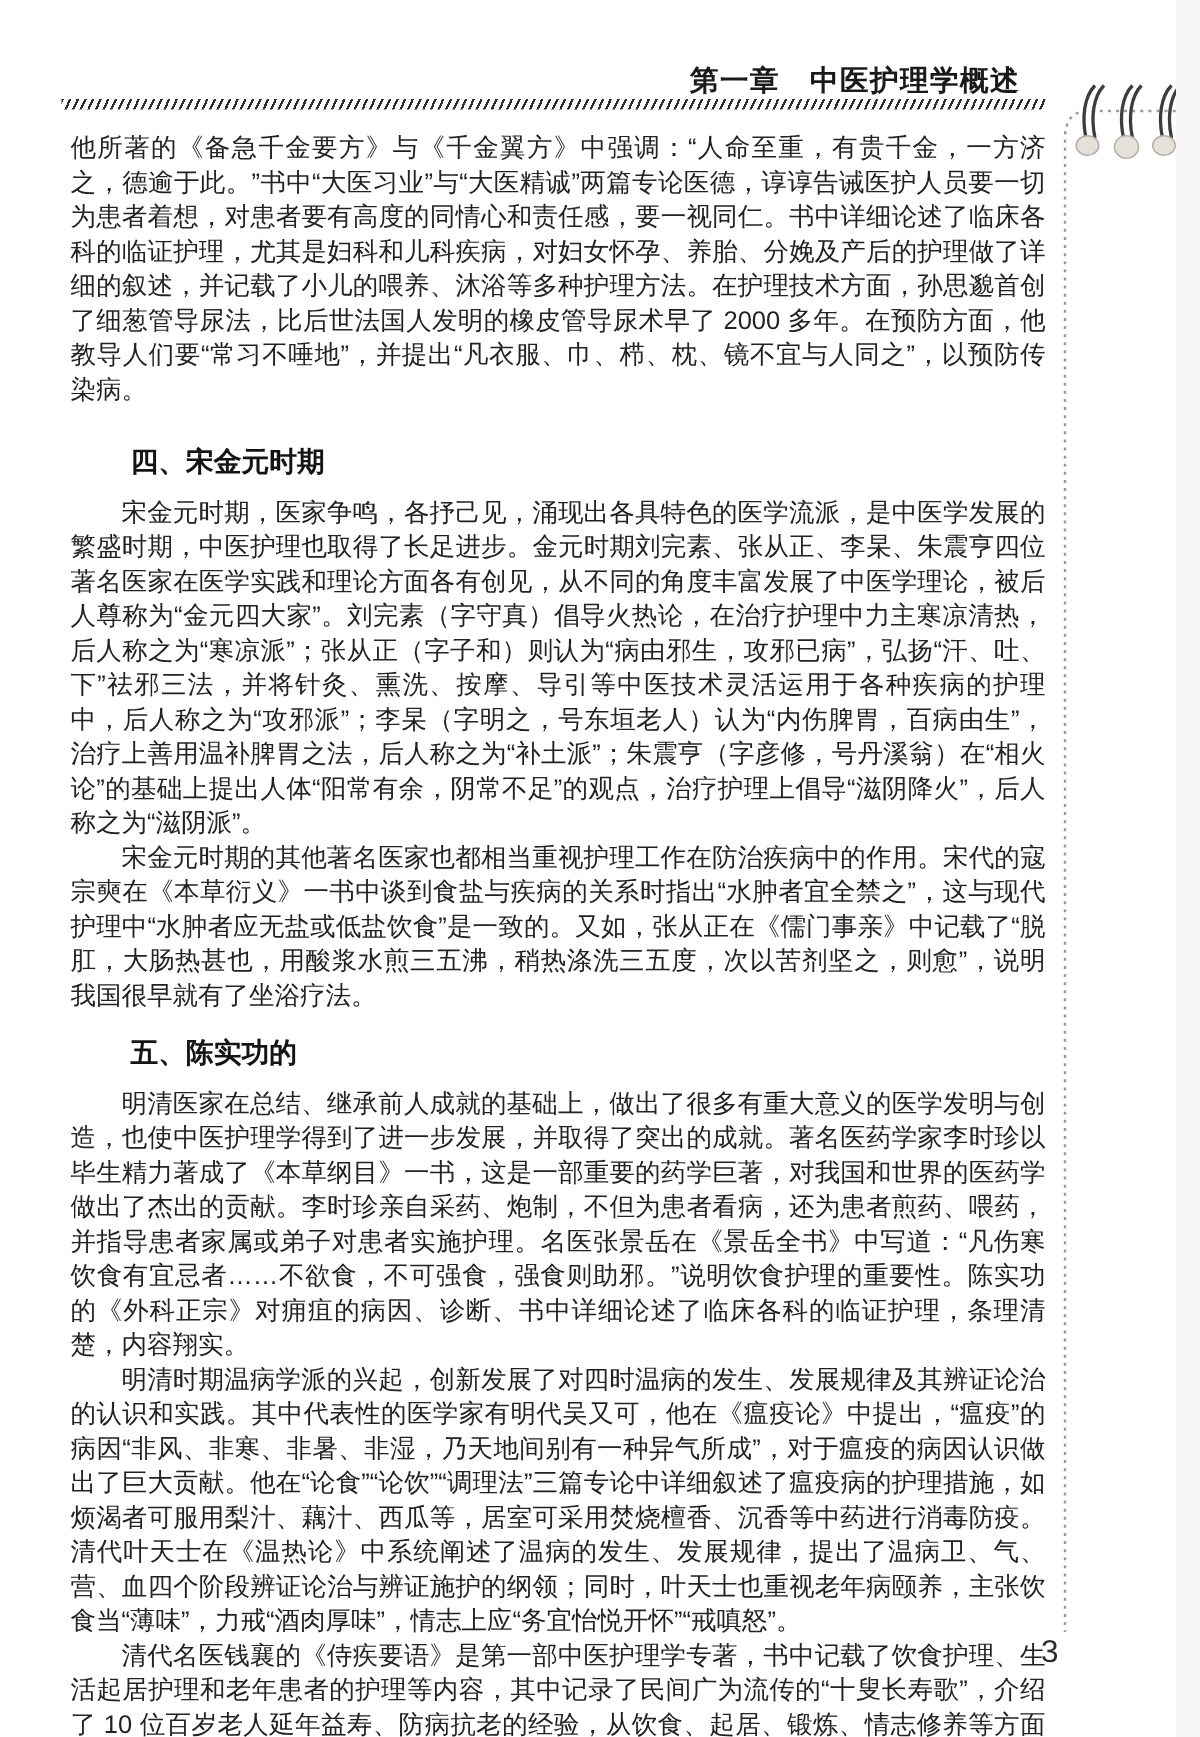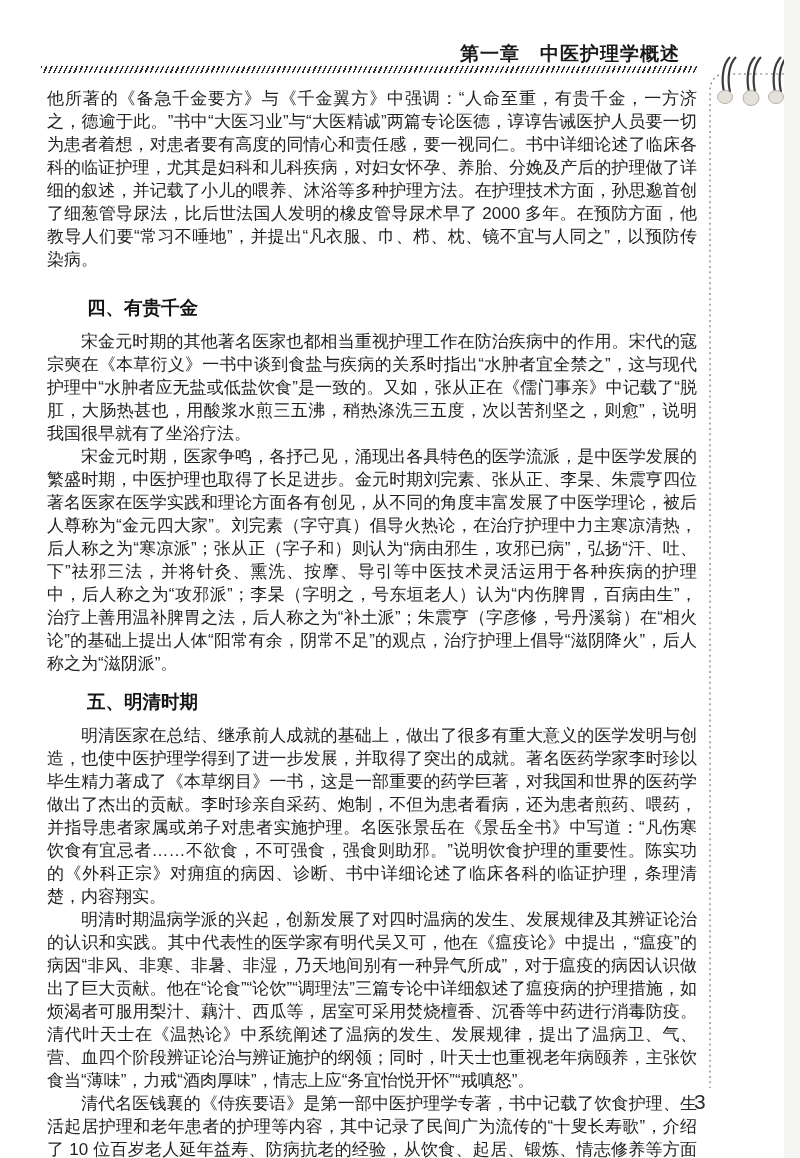--- a/index.html
+++ b/index.html
@@ -103,27 +103,27 @@
     <g transform="translate(101,4)">
       <path d="M6,36 C3,22 5,8 12,1" stroke="#3c3c3c" stroke-width="2.2" fill="none"></path>
       <path d="M12,36 C9,22 11,8 18,1" stroke="#3c3c3c" stroke-width="2.2" fill="none"></path>
       <ellipse cx="6" cy="40" rx="6.5" ry="6" fill="#e4e1da" stroke="#b5b1a8" stroke-width="1"></ellipse>
     </g>
   </svg>
 
   <main class="text-column">
     <p class="para continued">他所著的《备急千金要方》与《千金翼方》中强调：“人命至重，有贵千金，一方济之，德逾于此。”书中“大医习业”与“大医精诚”两篇专论医德，谆谆告诫医护人员要一切为患者着想，对患者要有高度的同情心和责任感，要一视同仁。书中详细论述了临床各科的临证护理，尤其是妇科和儿科疾病，对妇女怀孕、养胎、分娩及产后的护理做了详细的叙述，并记载了小儿的喂养、沐浴等多种护理方法。在护理技术方面，孙思邈首创了细葱管导尿法，比后世法国人发明的橡皮管导尿术早了 2000 多年。在预防方面，他教导人们要“常习不唾地”，并提出“凡衣服、巾、栉、枕、镜不宜与人同之”，以预防传染病。</p>
 
-    <h2 class="section-heading loose">四、有贵千金</h2>
+    <h2 class="section-heading loose">四、宋金元时期</h2>
+
+    <p class="para">宋金元时期，医家争鸣，各抒己见，涌现出各具特色的医学流派，是中医学发展的繁盛时期，中医护理也取得了长足进步。金元时期刘完素、张从正、李杲、朱震亨四位著名医家在医学实践和理论方面各有创见，从不同的角度丰富发展了中医学理论，被后人尊称为“金元四大家”。刘完素（字守真）倡导火热论，在治疗护理中力主寒凉清热，后人称之为“寒凉派”；张从正（字子和）则认为“病由邪生，攻邪已病”，弘扬“汗、吐、下”祛邪三法，并将针灸、熏洗、按摩、导引等中医技术灵活运用于各种疾病的护理中，后人称之为“攻邪派”；李杲（字明之，号东垣老人）认为“内伤脾胃，百病由生”，治疗上善用温补脾胃之法，后人称之为“补土派”；朱震亨（字彦修，号丹溪翁）在“相火论”的基础上提出人体“阳常有余，阴常不足”的观点，治疗护理上倡导“滋阴降火”，后人称之为“滋阴派”。</p>
 
     <p class="para">宋金元时期的其他著名医家也都相当重视护理工作在防治疾病中的作用。宋代的寇宗奭在《本草衍义》一书中谈到食盐与疾病的关系时指出“水肿者宜全禁之”，这与现代护理中“水肿者应无盐或低盐饮食”是一致的。又如，张从正在《儒门事亲》中记载了“脱肛，大肠热甚也，用酸浆水煎三五沸，稍热涤洗三五度，次以苦剂坚之，则愈”，说明我国很早就有了坐浴疗法。</p>
 
-    <p class="para">宋金元时期，医家争鸣，各抒己见，涌现出各具特色的医学流派，是中医学发展的繁盛时期，中医护理也取得了长足进步。金元时期刘完素、张从正、李杲、朱震亨四位著名医家在医学实践和理论方面各有创见，从不同的角度丰富发展了中医学理论，被后人尊称为“金元四大家”。刘完素（字守真）倡导火热论，在治疗护理中力主寒凉清热，后人称之为“寒凉派”；张从正（字子和）则认为“病由邪生，攻邪已病”，弘扬“汗、吐、下”祛邪三法，并将针灸、熏洗、按摩、导引等中医技术灵活运用于各种疾病的护理中，后人称之为“攻邪派”；李杲（字明之，号东垣老人）认为“内伤脾胃，百病由生”，治疗上善用温补脾胃之法，后人称之为“补土派”；朱震亨（字彦修，号丹溪翁）在“相火论”的基础上提出人体“阳常有余，阴常不足”的观点，治疗护理上倡导“滋阴降火”，后人称之为“滋阴派”。</p>
-
-    <h2 class="section-heading tight">五、明清时期</h2>
+    <h2 class="section-heading tight">五、陈实功的</h2>
 
     <p class="para">明清医家在总结、继承前人成就的基础上，做出了很多有重大意义的医学发明与创造，也使中医护理学得到了进一步发展，并取得了突出的成就。著名医药学家李时珍以毕生精力著成了《本草纲目》一书，这是一部重要的药学巨著，对我国和世界的医药学做出了杰出的贡献。李时珍亲自采药、炮制，不但为患者看病，还为患者煎药、喂药，并指导患者家属或弟子对患者实施护理。名医张景岳在《景岳全书》中写道：“凡伤寒饮食有宜忌者……不欲食，不可强食，强食则助邪。”说明饮食护理的重要性。陈实功的《外科正宗》对痈疽的病因、诊断、书中详细论述了临床各科的临证护理，条理清楚，内容翔实。</p>
 
     <p class="para">明清时期温病学派的兴起，创新发展了对四时温病的发生、发展规律及其辨证论治的认识和实践。其中代表性的医学家有明代吴又可，他在《瘟疫论》中提出，“瘟疫”的病因“非风、非寒、非暑、非湿，乃天地间别有一种异气所成”，对于瘟疫的病因认识做出了巨大贡献。他在“论食”“论饮”“调理法”三篇专论中详细叙述了瘟疫病的护理措施，如烦渴者可服用梨汁、藕汁、西瓜等，居室可采用焚烧檀香、沉香等中药进行消毒防疫。清代叶天士在《温热论》中系统阐述了温病的发生、发展规律，提出了温病卫、气、营、血四个阶段辨证论治与辨证施护的纲领；同时，叶天士也重视老年病颐养，主张饮食当“薄味”，力戒“酒肉厚味”，情志上应“务宜怡悦开怀”“戒嗔怒”。</p>
 
     <p class="para">清代名医钱襄的《侍疾要语》是第一部中医护理学专著，书中记载了饮食护理、生活起居护理和老年患者的护理等内容，其中记录了民间广为流传的“十叟长寿歌”，介绍了 10 位百岁老人延年益寿、防病抗老的经验，从饮食、起居、锻炼、情志修养等方面指出长寿的途径。</p>
   </main>
 
   <div class="page-number">3</div>
 

